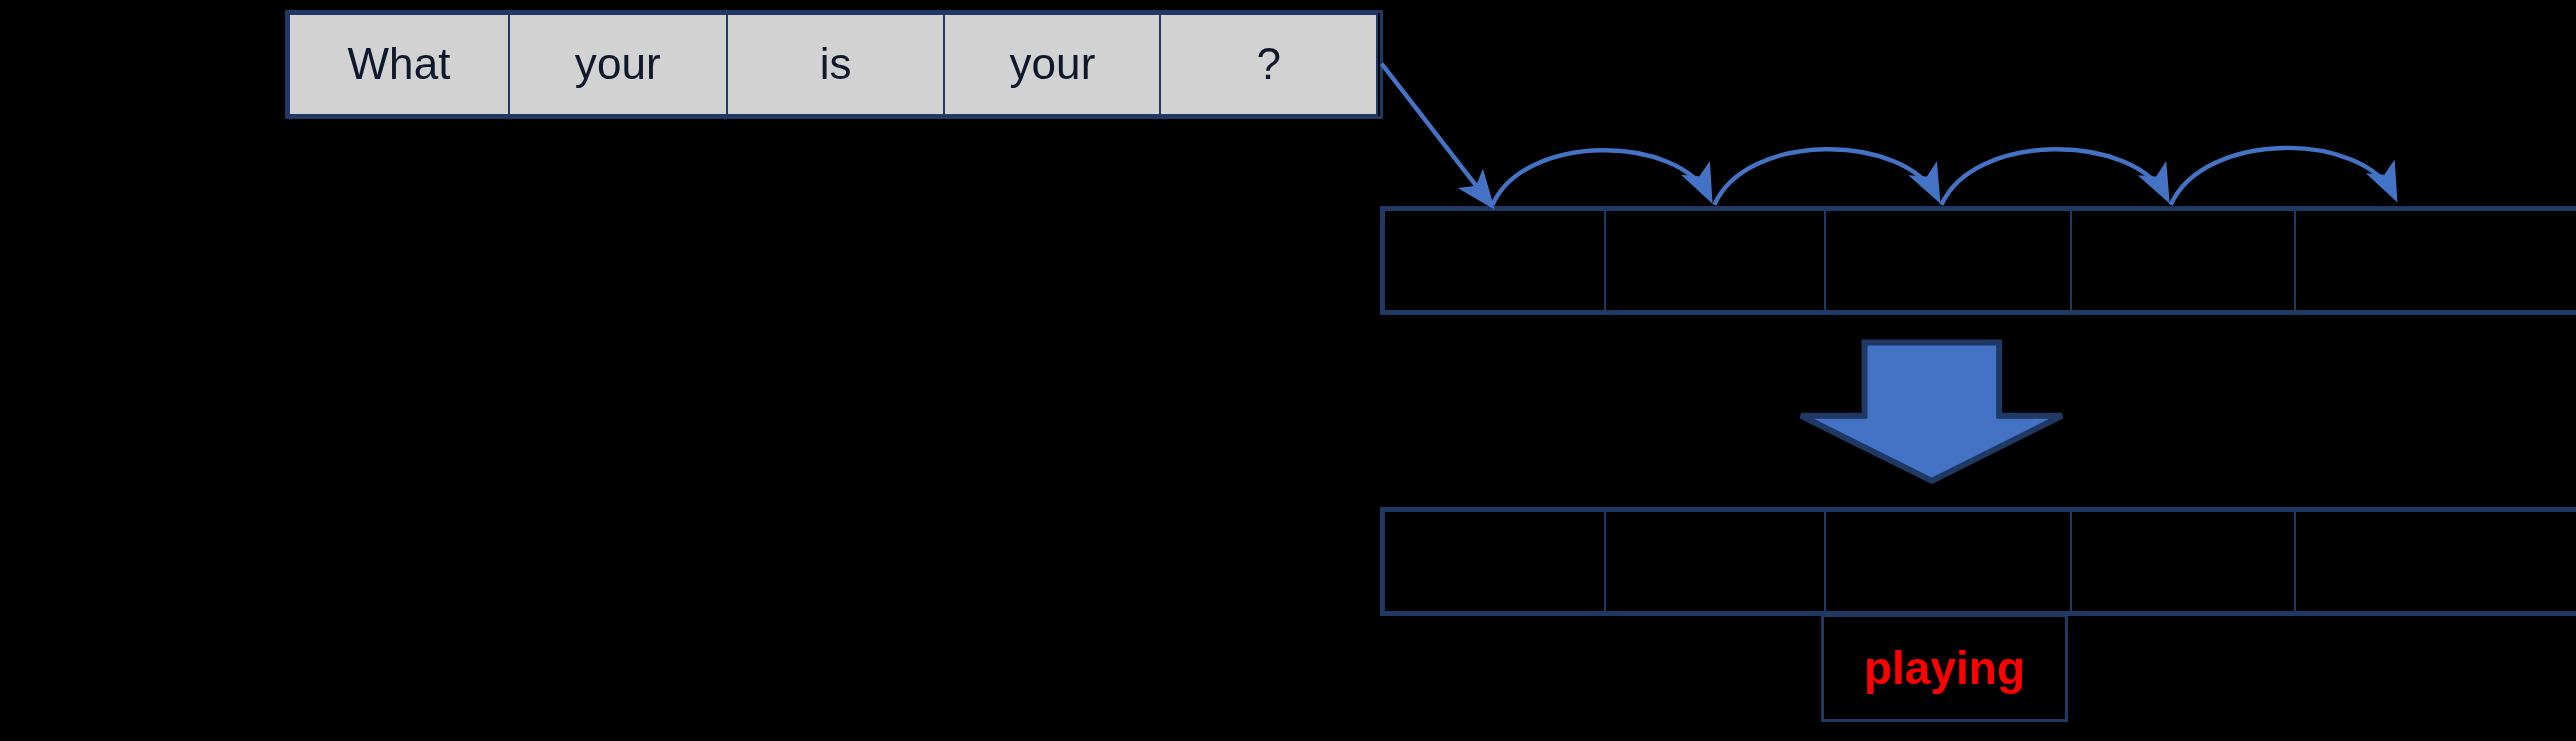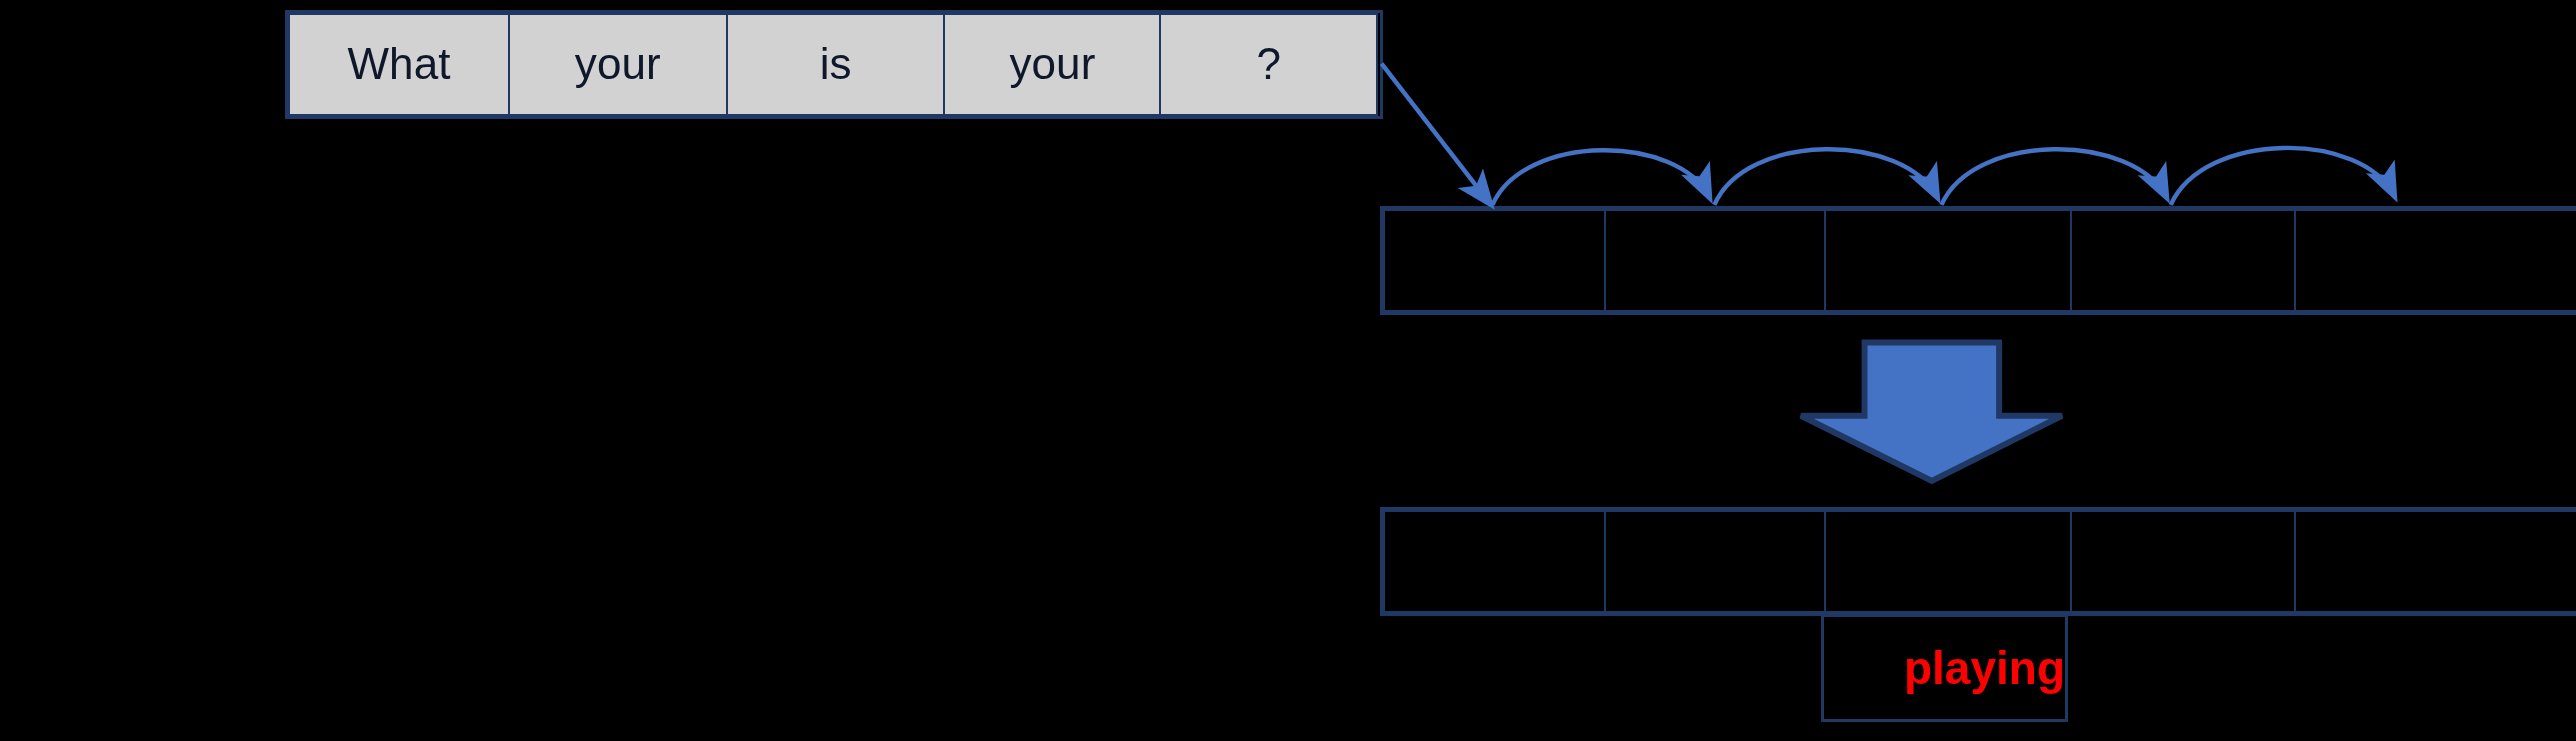--- a/index.html
+++ b/index.html
@@ -81,21 +81,21 @@
   #output-cell {
     position: absolute;
     left: 1821px;
     top: 614px;
     width: 247px;
     height: 108px;
     box-sizing: border-box;
     border: 3.7px solid #1F3864;
     display: flex;
     align-items: center;
-    justify-content: flex-end;
+    justify-content: center;
     color: #FF0000;
     font-size: 46px;
     font-weight: 600;
     line-height: 1;
   }
 
   
   #arrow-layer {
     position: absolute;
     left: 0;

